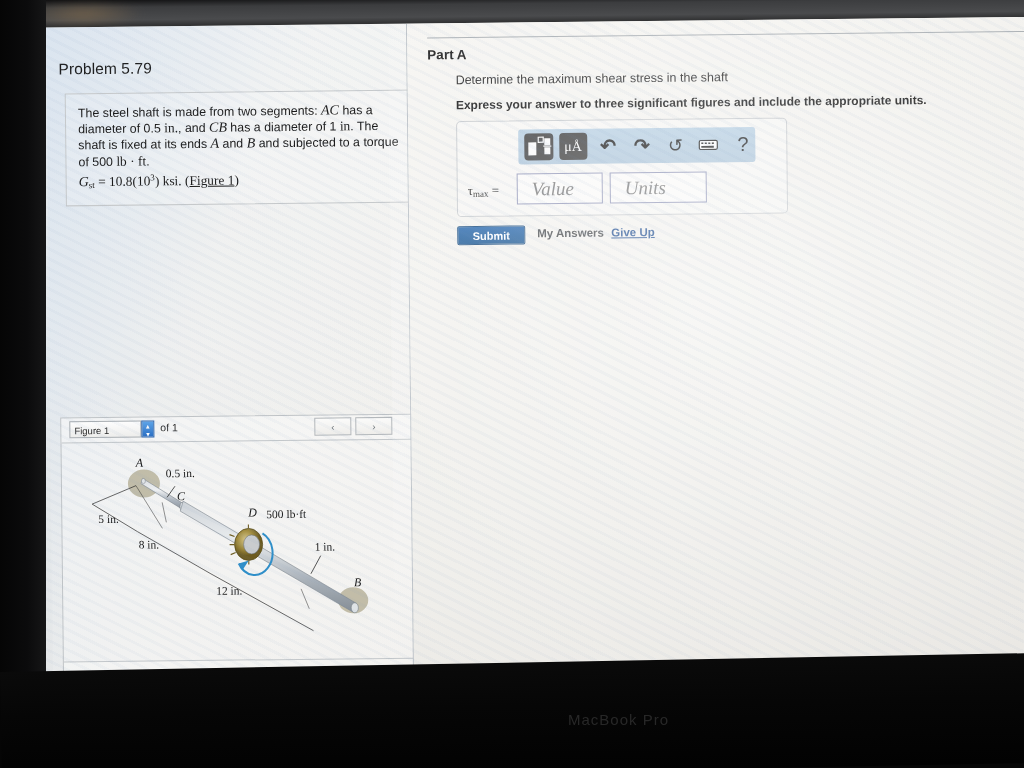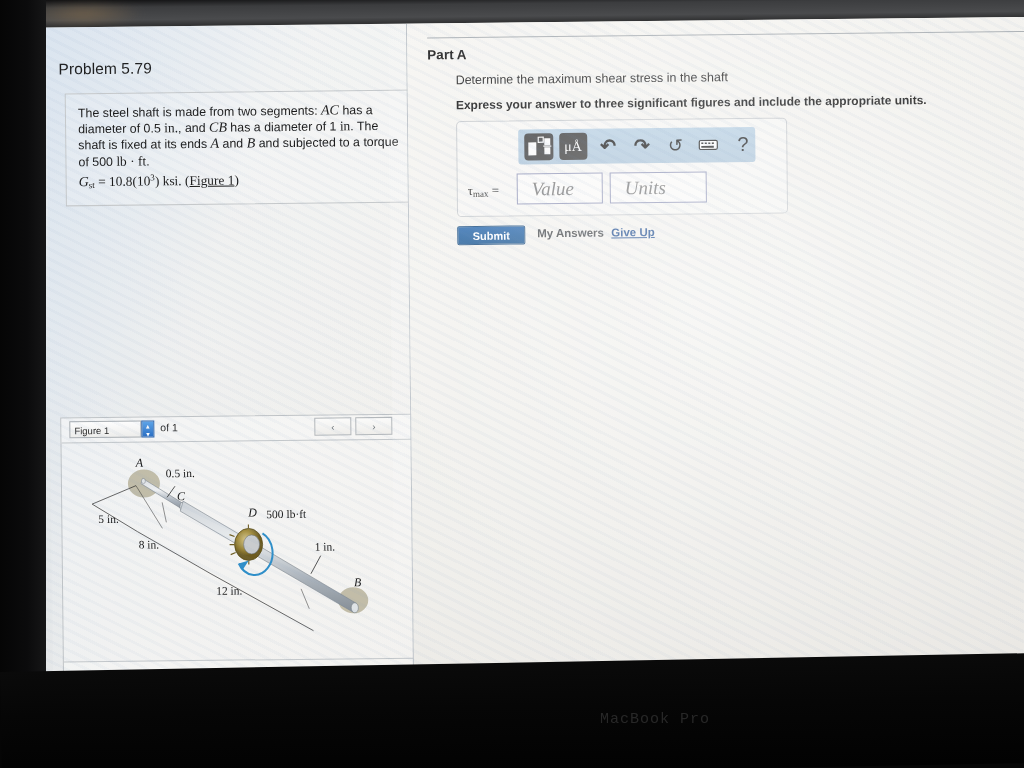--- a/index.html
+++ b/index.html
@@ -38,25 +38,25 @@
   }
   #bezel-bottom {
     position: absolute; left: 0; bottom: -14px;
     width: 1100px; height: 110px;
     background: linear-gradient(180deg,#0a0a0a 0%,#060606 40%,#020202 100%);
     transform: rotate(-1.05deg);
     transform-origin: 0 0;
     z-index: 31;
   }
   #bezel-logo {
-    position: absolute; left: 600px; bottom: 40px;
+    position: absolute; left: 568px; bottom: 40px;
     font-size: 15px; letter-spacing: 1px;
     color: rgba(120,120,120,.30);
     z-index: 32;
-    font-family: Liberation Mono, monospace;
+    font-family: Liberation Sans, sans-serif;
   }
 
   
   #screen {
     position: absolute;
     left: 8px; top: 28px;
     width: 1030px; height: 688px;
     transform: rotate(-0.62deg);
     transform-origin: 0 0;
     background:

